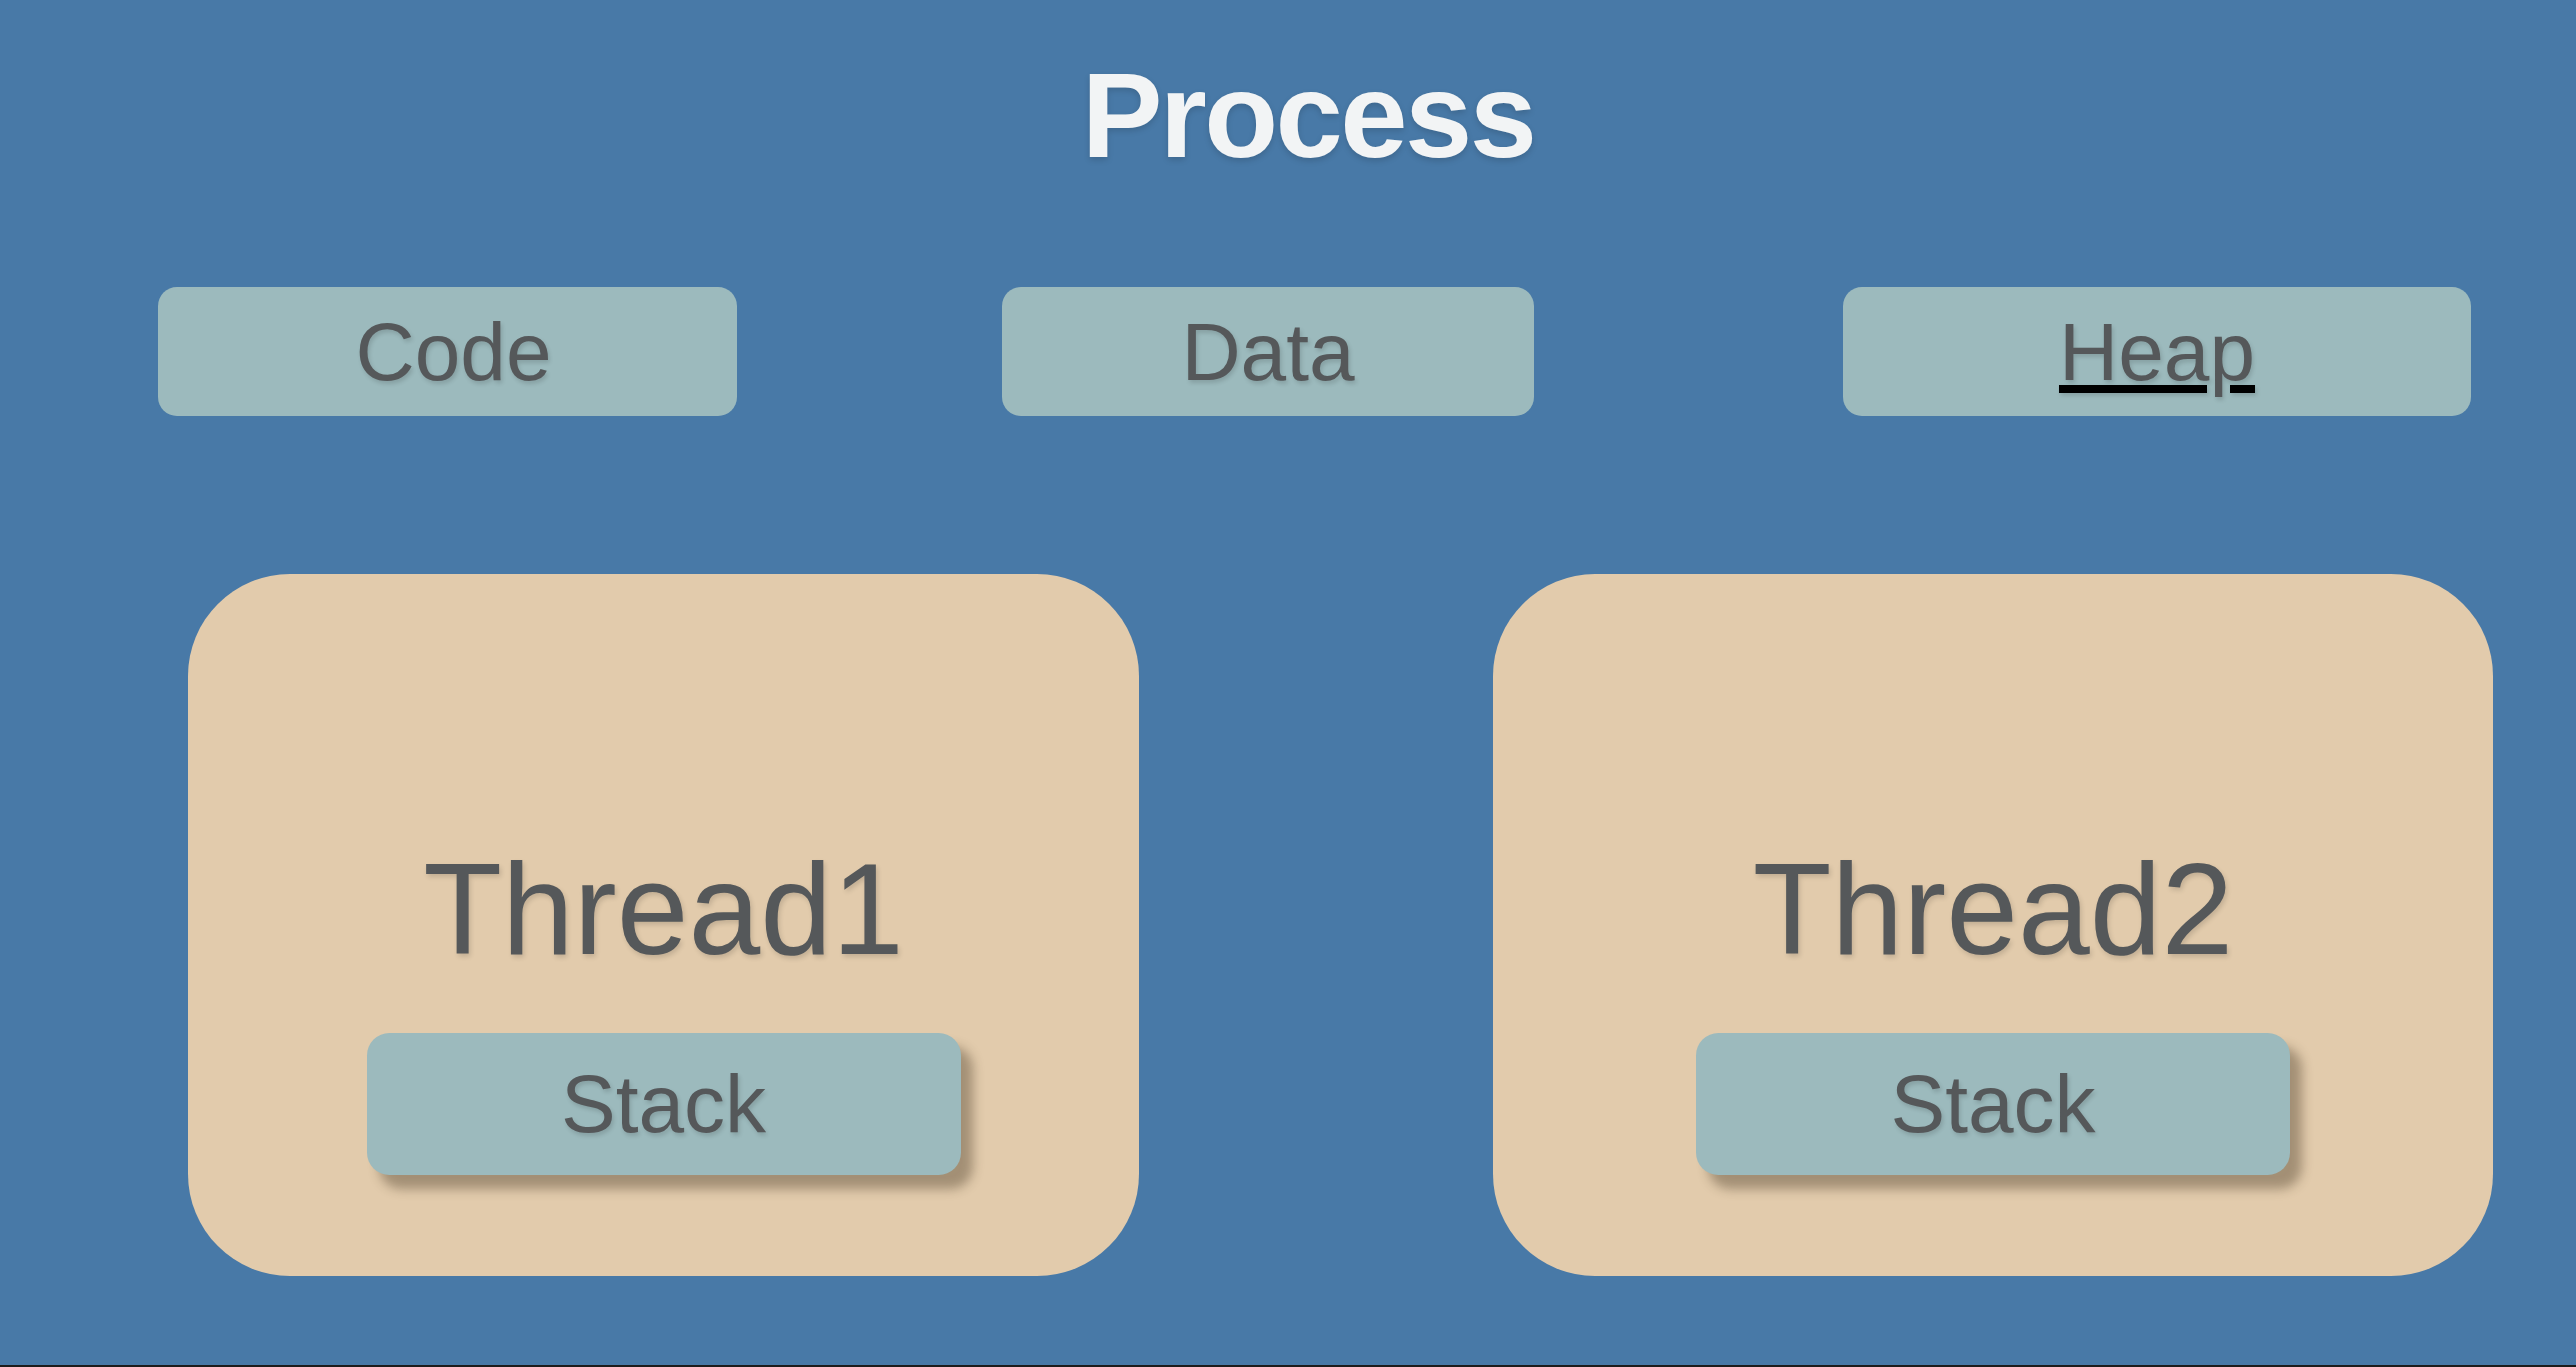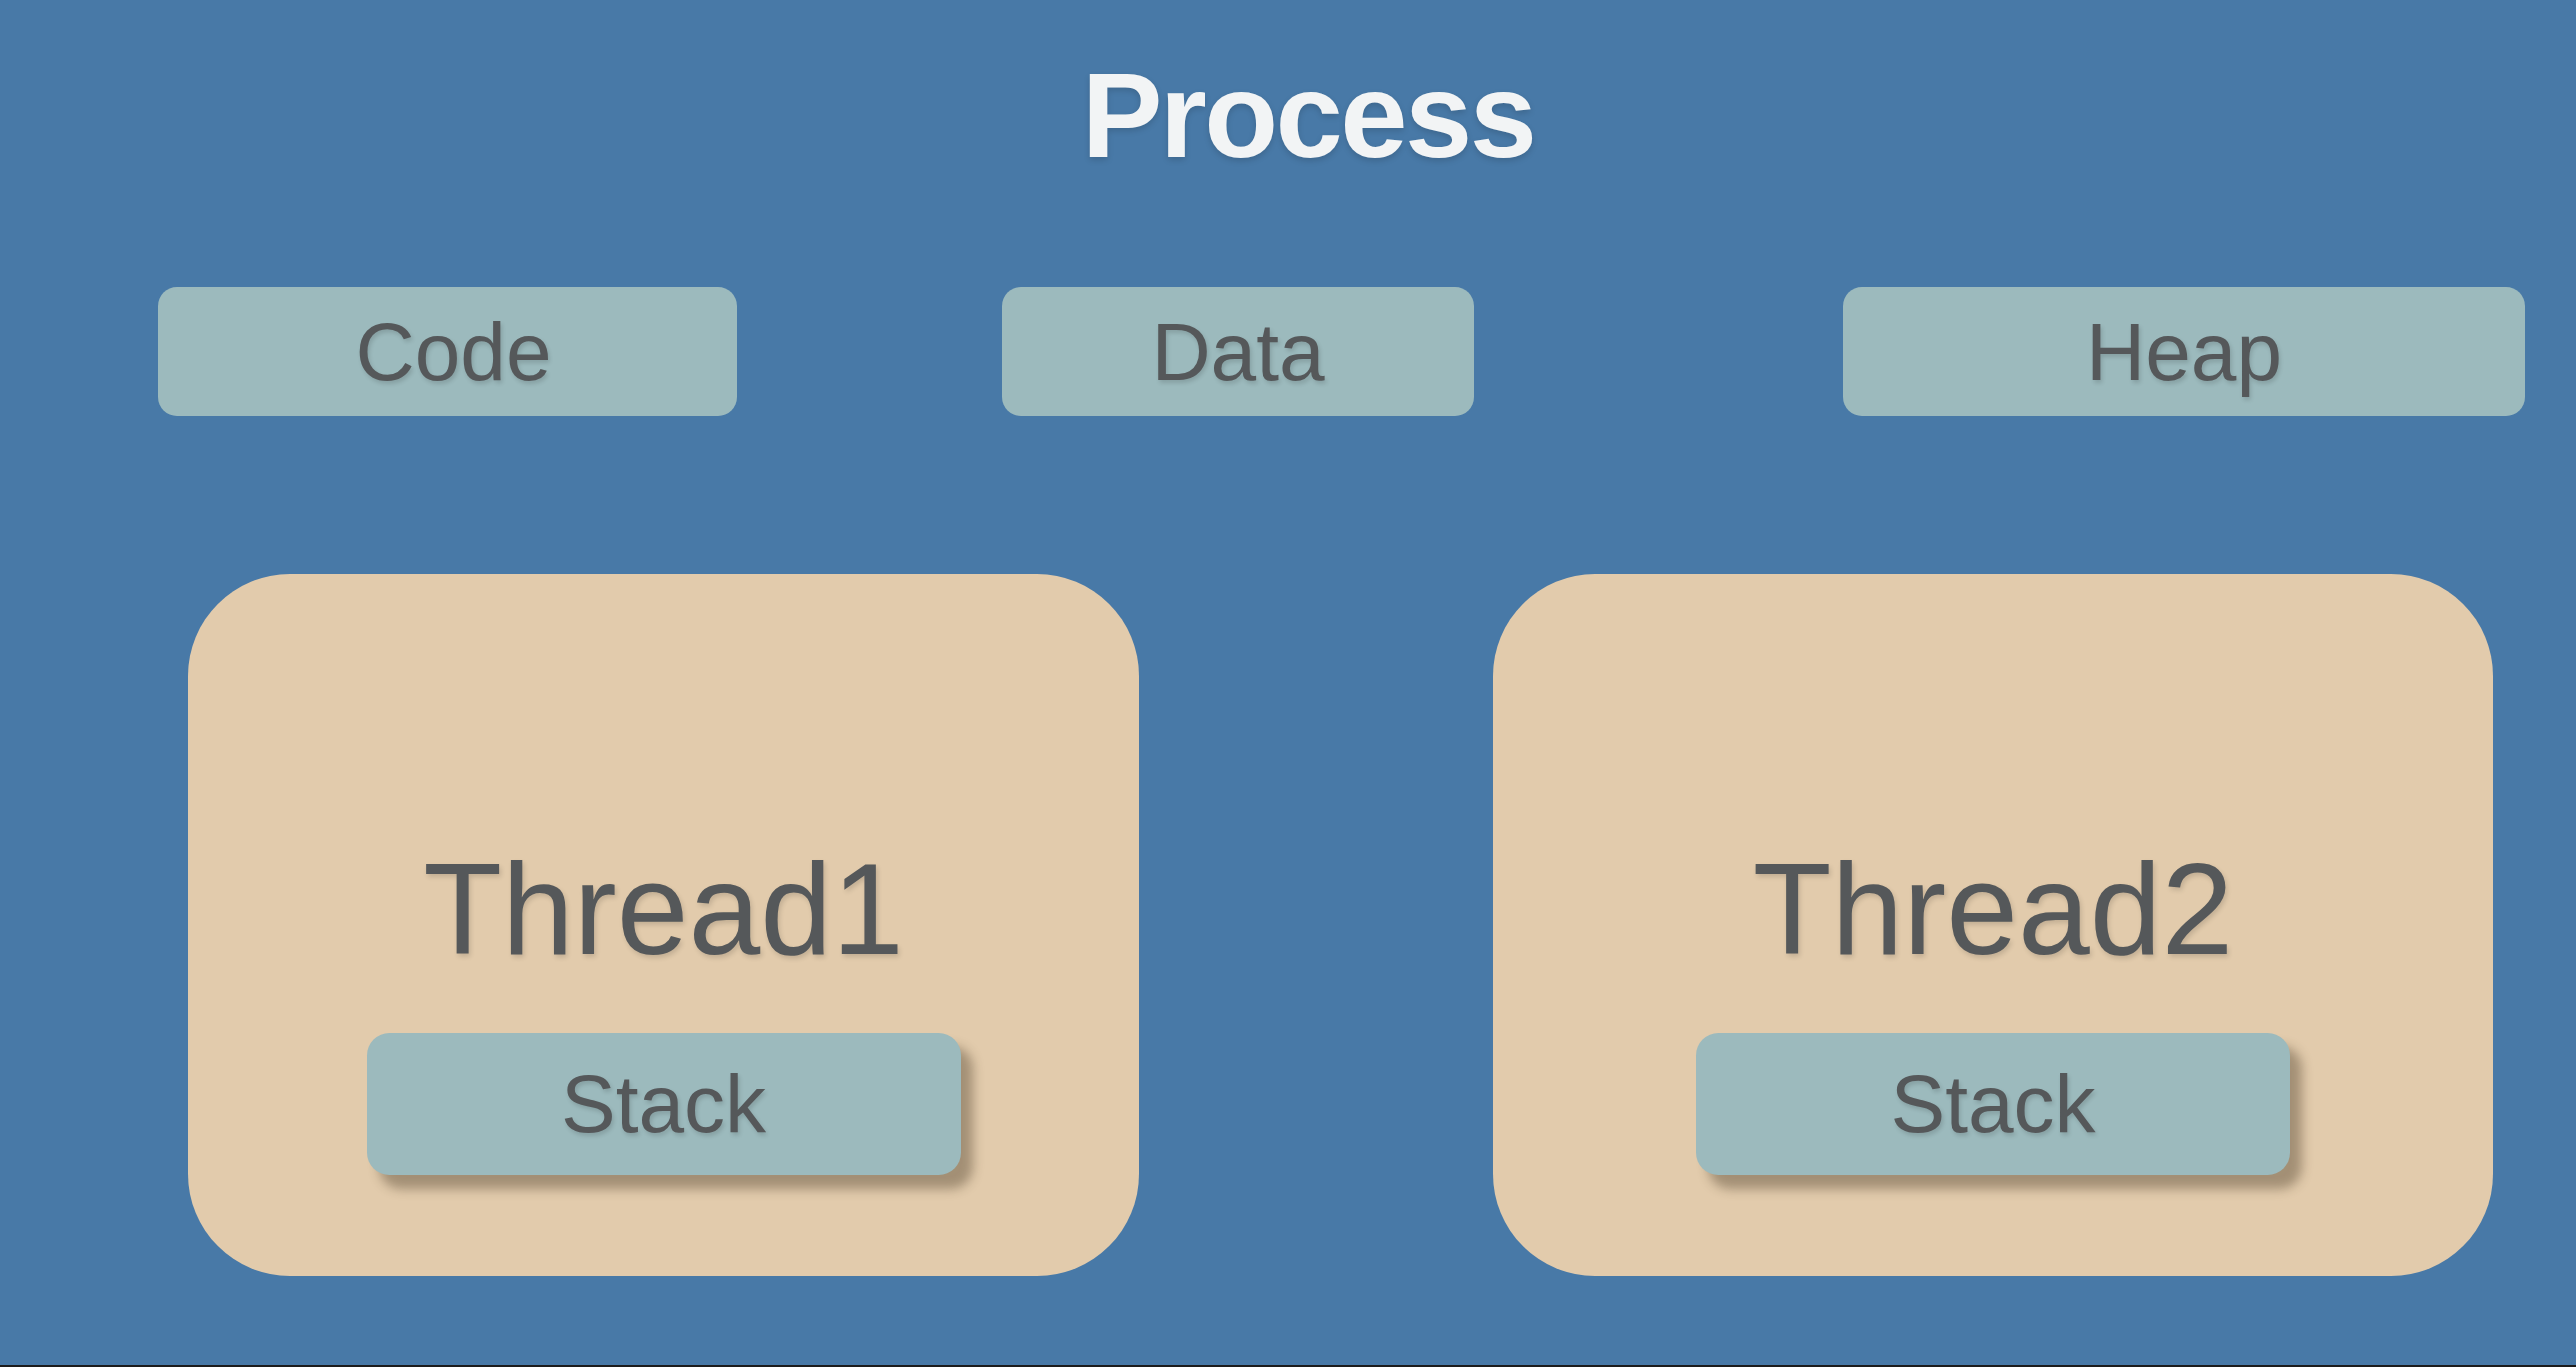--- a/index.html
+++ b/index.html
@@ -38,22 +38,22 @@
     position: absolute;
     top: 287px;
     height: 129px;
     border-radius: 19px;
     background: var(--box);
     display: flex;
     align-items: center;
     justify-content: center;
   }
   .seg-code { left: 158px;  width: 579px; padding-left: 12px; }
-  .seg-data { left: 1002px; width: 472px; }
-  .seg-heap { left: 1843px; width: 682px; }
+  .seg-data { left: 1002px; width: 532px; }
+  .seg-heap { left: 1843px; width: 628px; text-decoration: underline; }
 
   .seg-label, .stack-label {
     font-size: 82px;
     color: var(--label);
     text-shadow: 1.7px 2.6px 4.3px rgba(0,0,0,0.14);
     line-height: 1;
   }
 
   .thread {
     position: absolute;

